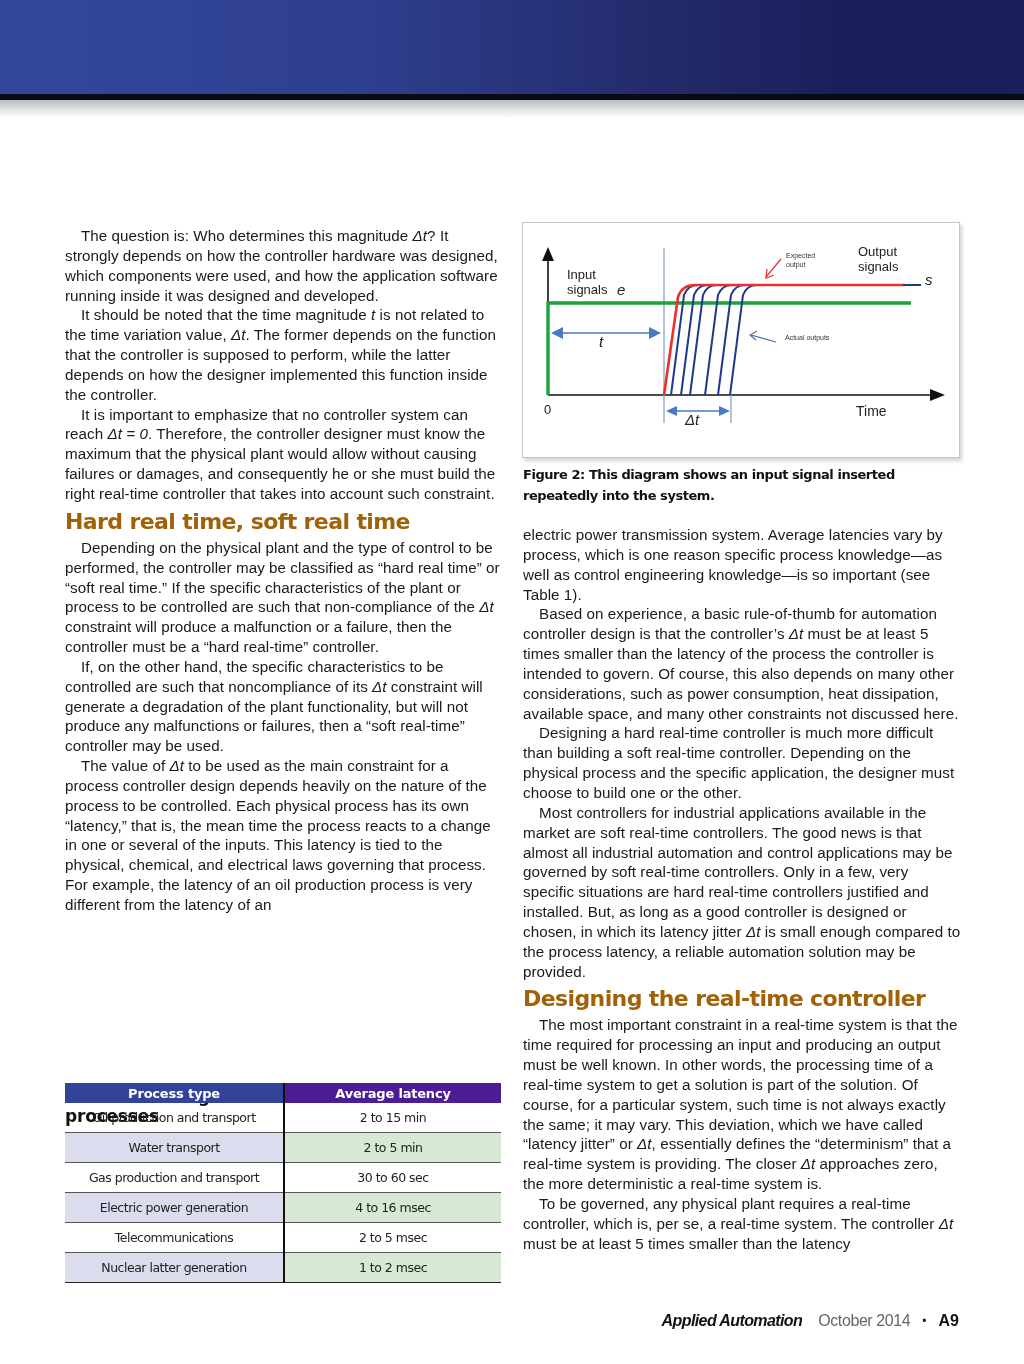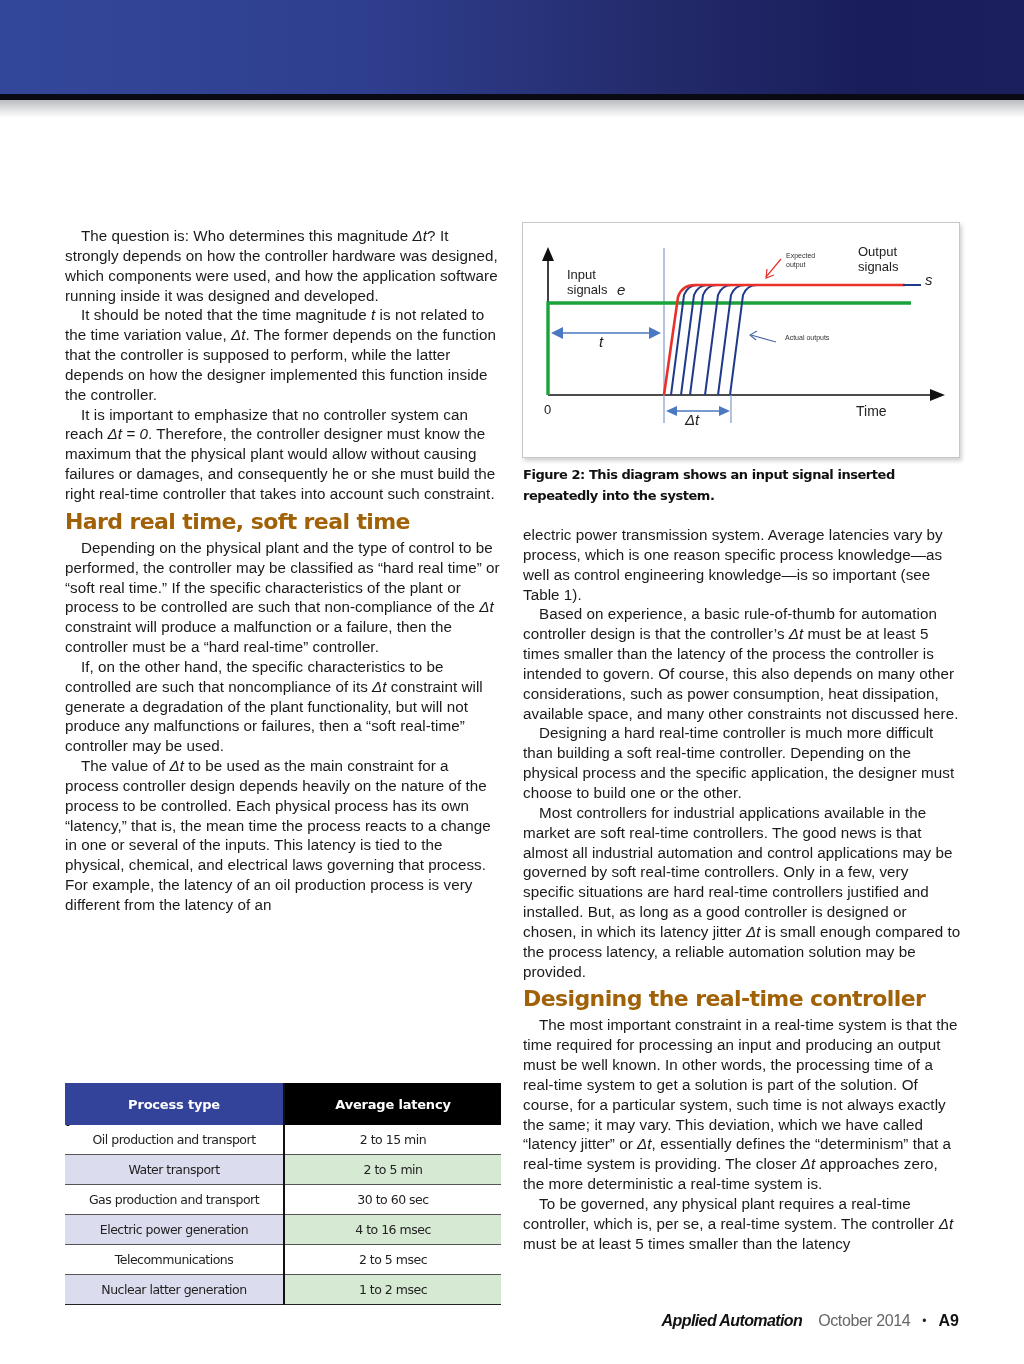--- a/index.html
+++ b/index.html
@@ -16,23 +16,23 @@
   .col em { font-style: italic; }
 
   h2.section { font-family: "DejaVu Sans", sans-serif; font-weight: bold; color: #a16207; font-size: 22px; letter-spacing: -0.6px; margin: 7px 0 5px 0; line-height: 22px; }
 
   .figure { position: absolute; left: 522px; top: 222px; width: 436px; height: 234px; background: #fff; border: 1px solid #c7c7c7; box-shadow: 2px 3px 4px rgba(0,0,0,0.18); }
   .figure svg { position: absolute; left: 0; top: 0; }
   .fig-caption { position: absolute; left: 523px; top: 465px; width: 440px; font-family: "DejaVu Sans", sans-serif; font-weight: bold; font-size: 13px; line-height: 20.5px; letter-spacing: -0.45px; color: #111; }
 
   .table-title { position: absolute; left: 65px; top: 1086px; width: 420px; font-family: "DejaVu Sans", sans-serif; font-weight: bold; font-size: 17px; line-height: 20px; color: #111; letter-spacing: -0.2px; }
   table.lat { position: absolute; left: 65px; top: 1083px; width: 436px; border-collapse: collapse; font-family: "DejaVu Sans", sans-serif; font-size: 12.5px; letter-spacing: -0.5px; }
-  table.lat th { height: 42px; color: #fff; font-weight: bold; font-size: 13px; letter-spacing: -0.2px; padding: 0; }
+  table.lat th { height: 20px; color: #fff; font-weight: bold; font-size: 13px; letter-spacing: -0.2px; padding: 0; }
   table.lat th.c1 { background: #334399; width: 218px; border-right: 2px solid #111; }
-  table.lat th.c2 { background: #000000; margin-top: 44px; }
+  table.lat th.c2 { background: #4c1d95; margin-top: 44px; }
   table.lat td { height: 29px; text-align: center; padding: 0; color: #222; border-bottom: 1.5px solid #555; }
   table.lat td.c1 { border-right: 2px solid #111; }
   table.lat tr.alt td.c1 { background: #dcdcef; }
   table.lat tr.alt td.c2 { background: #d6e9d3; }
   table.lat tr:last-child td { border-bottom: 1.5px solid #222; }
 
   .footer { position: absolute; top: 1310px; right: 65px; height: 22px; display: flex; align-items: center; font-size: 16px; }
   .footer .pub { font-family: "Liberation Sans", sans-serif; font-weight: bold; font-style: italic; letter-spacing: -0.6px; color: #111; }
   .footer .date { font-family: "Liberation Sans", sans-serif; color: #666; margin-left: 16px; letter-spacing: -0.4px; }
   .footer .bullet { margin: 0 12px; color: #222; font-size: 12px; }

